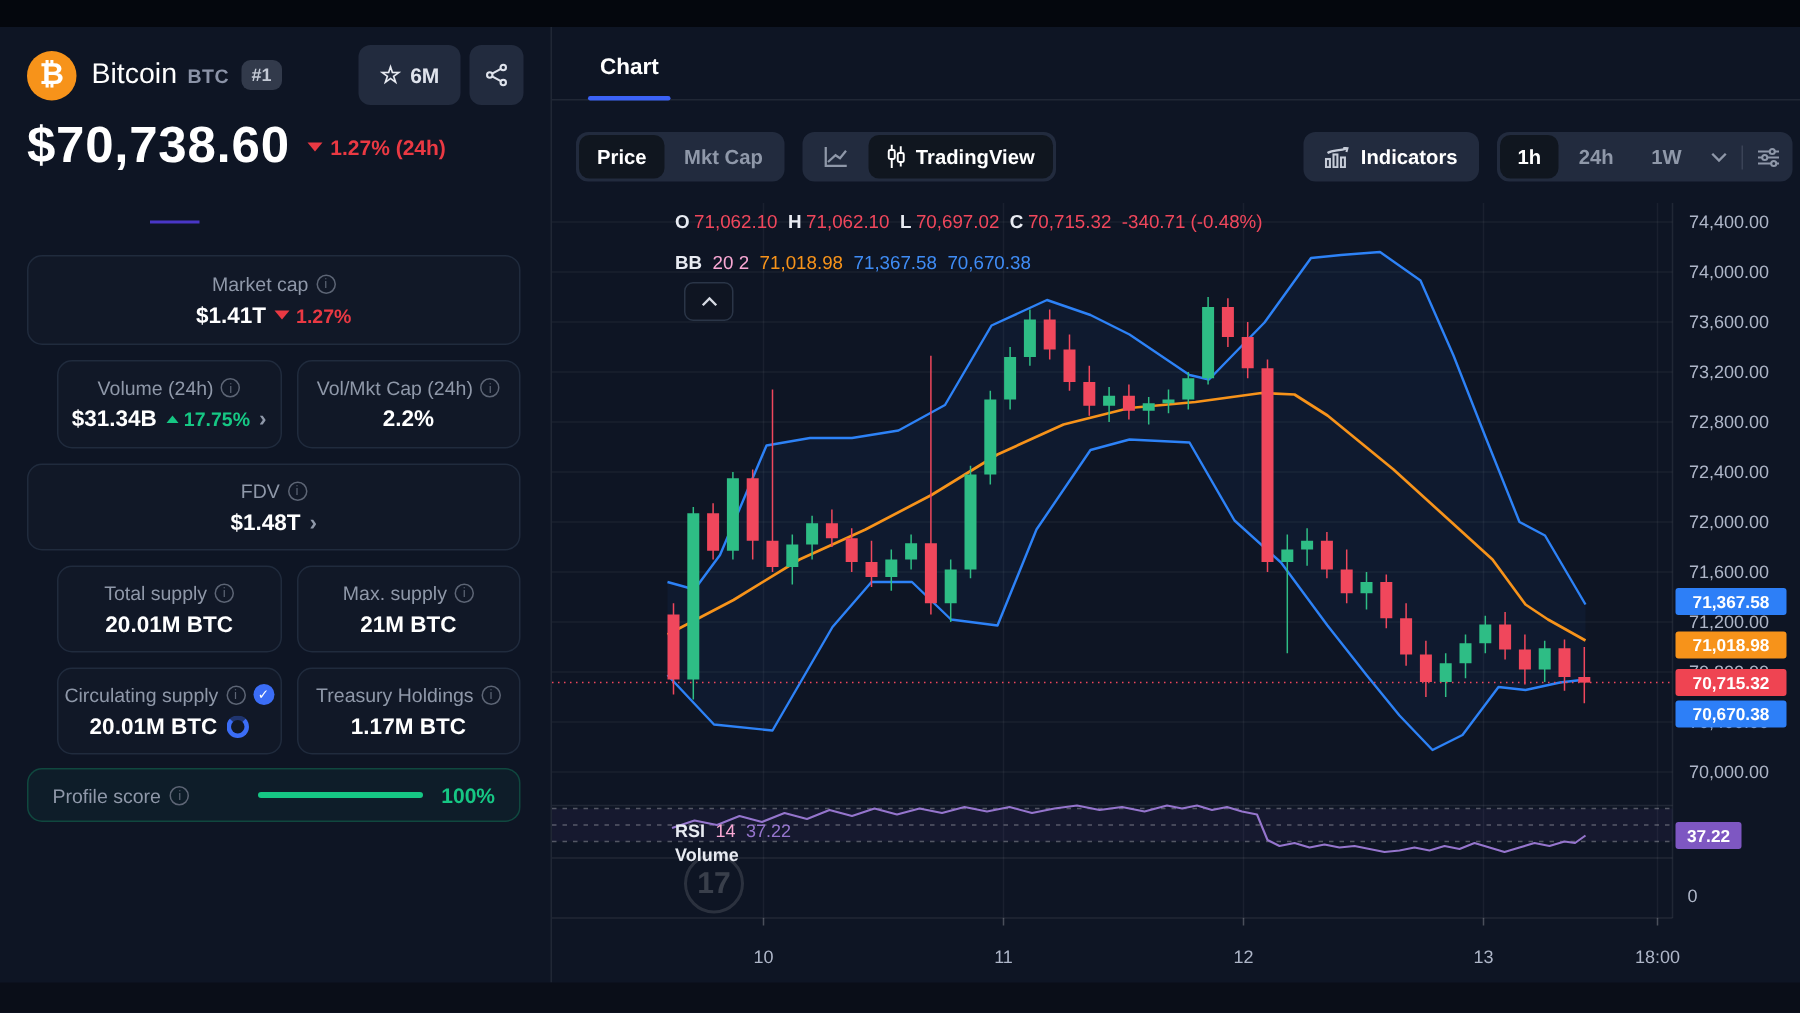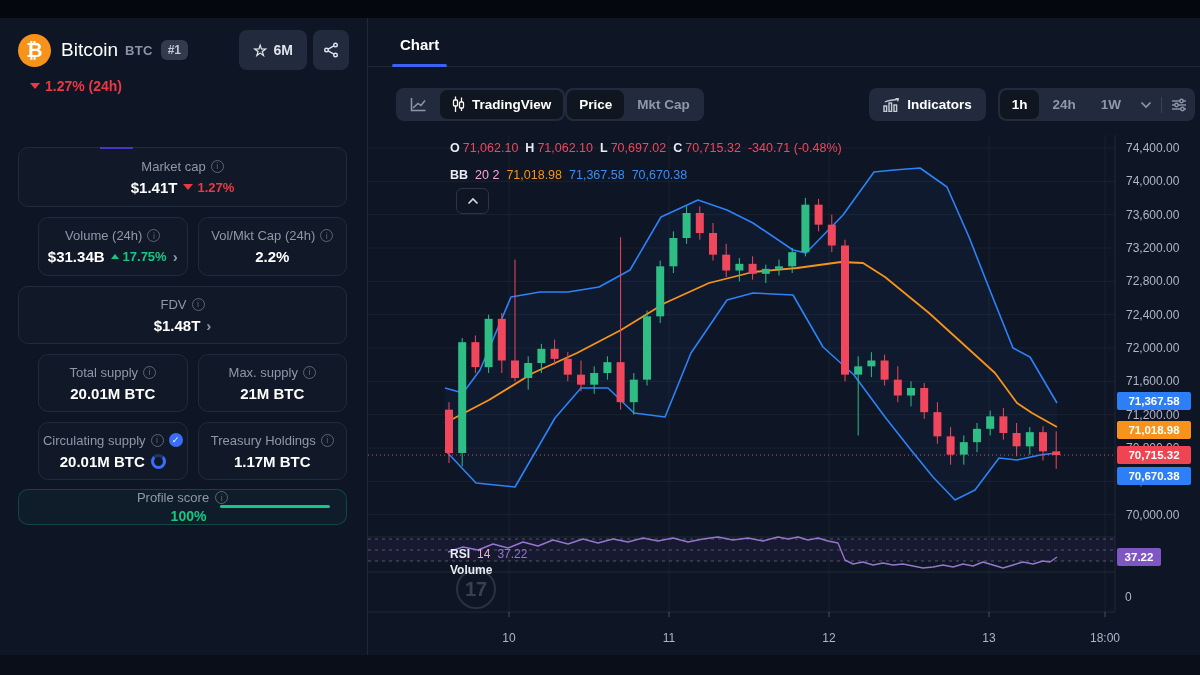--- a/index.html
+++ b/index.html
@@ -33,21 +33,21 @@
   .card-row { display:grid; grid-template-columns:1fr 1fr; gap:10px;margin-left:20px; }
   .h60{height:60px} .h59{height:59px} .h58{height:58px}
   .card-label { color:#8f98a9; font-size:13px; display:flex; align-items:center; gap:5px; }
   .card-value { color:#fff; font-size:15px; font-weight:bold; display:flex; align-items:center; gap:6px; }
   .delta-red { color:#ea3943; font-size:13px; font-weight:bold; display:flex; align-items:center; gap:4px; }
   .delta-green { color:#16c784; font-size:13px; font-weight:bold; display:flex; align-items:center; gap:4px; }
   .chev-right { color:#8f98a9; font-size:15px; font-weight:bold; }
   .info-icon { width:13px; height:13px; border:1px solid #5d6575; border-radius:50%; color:#5d6575; font-size:9px; display:inline-flex; align-items:center; justify-content:center; font-style:normal; }
   .check-badge { width:14px; height:14px; background:#3b6df6; border-radius:50%; color:#fff; font-size:9px; display:inline-flex; align-items:center; justify-content:center; }
   .supply-ring { width:15px; height:15px; border:3px solid #3b6df6; border-radius:50%; display:inline-block; border-top-color:rgba(59,109,246,0.35); }
-  .profile-card { height:36px; border:1px solid rgba(22,199,132,0.25); background:rgba(22,199,132,0.05); border-radius:10px; display:flex; flex-direction:column; align-items:center; padding:0 16px; margin-top:-1px; }
+  .profile-card { height:36px; border:1px solid rgba(22,199,132,0.25); background:rgba(22,199,132,0.05); border-radius:10px; display:flex; align-items:center; padding:0 16px; margin-top:-1px; }
   .profile-label { color:#8f98a9; font-size:13px; display:flex; align-items:center; gap:6px; }
   .profile-bar { margin-left:auto; width:110px; height:4px; border-radius:2px; background:#16c784; }
   .profile-score { color:#16c784; font-size:14px; font-weight:bold; margin-left:12px; }
 
   
   .main { flex:1; display:flex; flex-direction:column; }
   .tab-bar { height:49px; border-bottom:1px solid rgba(255,255,255,0.08); display:flex; align-items:flex-end; padding-left:32px; }
   .tab { font-size:15px; font-weight:bold; padding-bottom:13px; position:relative; cursor:pointer; }
   .tab.active::after { content:""; position:absolute; left:-8px; right:-8px; bottom:-1px; height:3px; background:#3b62f6; border-radius:2px; }
 
@@ -113,20 +113,21 @@
               <circle cx="3.5" cy="8" r="1.8"></circle>
               <circle cx="12.5" cy="13" r="1.8"></circle>
             <line x1="5.1" y1="7.1" x2="10.9" y2="3.9"></line>
               <line x1="5.1" y1="8.9" x2="10.9" y2="12.1"></line>
           </svg>
         </button>
       </div>
     </div>
 
     <div class="price-row">
+      <span class="price">$70,738.60</span>
       <span class="price-change">
         <span class="tri-down"></span>
         <span>1.27% (24h)</span>
       </span>
     </div>
     <div class="accent-line"></div>
 
     <div class="cards">
       <div class="card h60">
         <div class="card-label">
@@ -233,42 +234,42 @@
       </div>
     </div>
   </aside>
 
   <main class="main">
     <div class="tab-bar">
       <div class="tab active">Chart</div>
     </div>
 
     <div class="toolbar">
+      <div class="segmented">
+        <button class="seg active">Price</button>
+        <button class="seg">Mkt Cap</button>
+      </div>
       <div class="segmented chart-type">
         <button class="seg">
           <svg width="17" height="15" viewBox="0 0 17 15" fill="none" stroke="#8f98a9" stroke-width="1.5">
             <path d="M1.5 1 v12.5 h14"></path>
               <path d="M3 11 L8 6.5 L11 8.5 L15 3.5"></path>
           </svg>
         </button>
         <button class="seg active">
           <svg width="13" height="17" viewBox="0 0 13 17" fill="none" stroke="#fff" stroke-width="1.3">
             <line x1="3.5" y1="0.5" x2="3.5" y2="4"></line>
               <rect x="1.5" y="4" width="4" height="6" rx="1"></rect>
               <line x1="3.5" y1="10" x2="3.5" y2="16"></line>
             <line x1="9.5" y1="1.5" x2="9.5" y2="6"></line>
               <rect x="7.5" y="6" width="4" height="6" rx="1"></rect>
               <line x1="9.5" y1="12" x2="9.5" y2="15"></line>
           </svg>
           <span>TradingView</span>
         </button>
-      </div>
-      <div class="segmented">
-        <button class="seg active">Price</button>
-        <button class="seg">Mkt Cap</button>
       </div>
 
       <div class="toolbar-right">
         <button class="pill-btn">
           <svg width="17" height="14" viewBox="0 0 17 14" fill="none" stroke="#c6ccd8" stroke-width="1.4">
             <rect x="1" y="8" width="2.6" height="5.5"></rect>
               <rect x="6" y="5" width="2.6" height="8.5"></rect>
               <rect x="11" y="7" width="2.6" height="6.5"></rect>
             <path d="M2 4 C6 1.5, 9 3, 15 1"></path>
               <path d="M12.5 0.6 L15.3 0.8 L14.6 3.4"></path>

